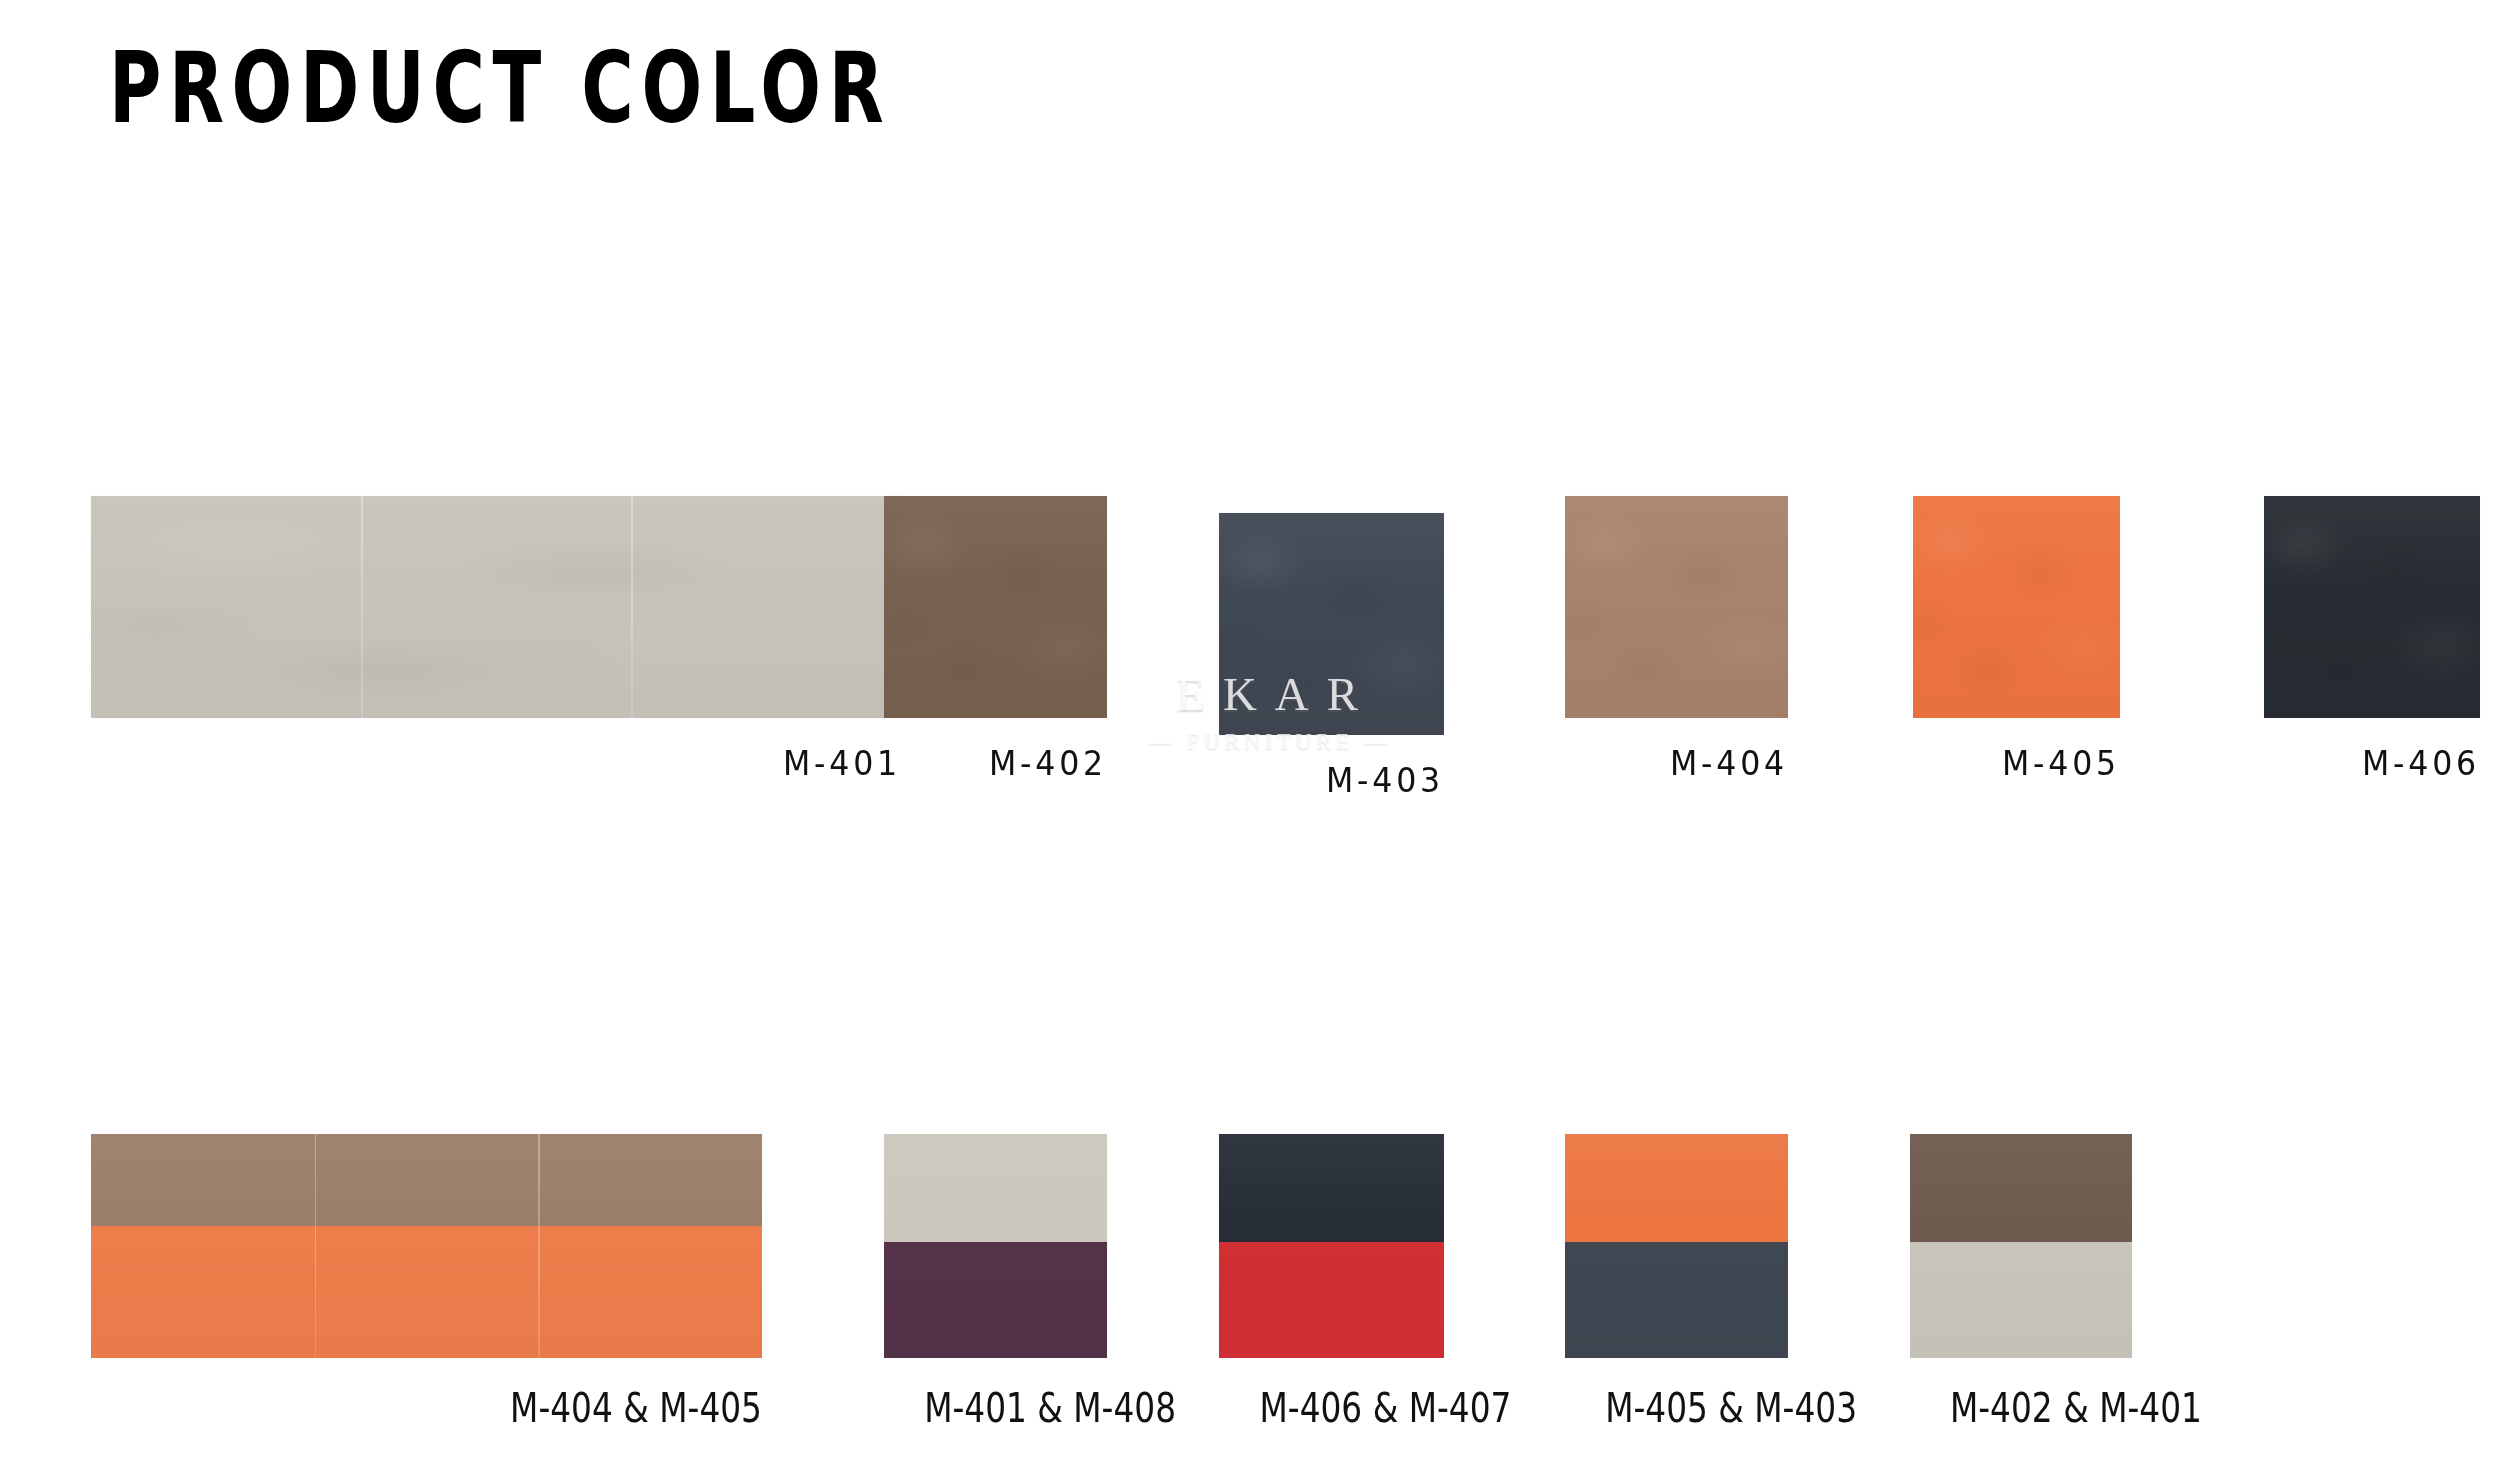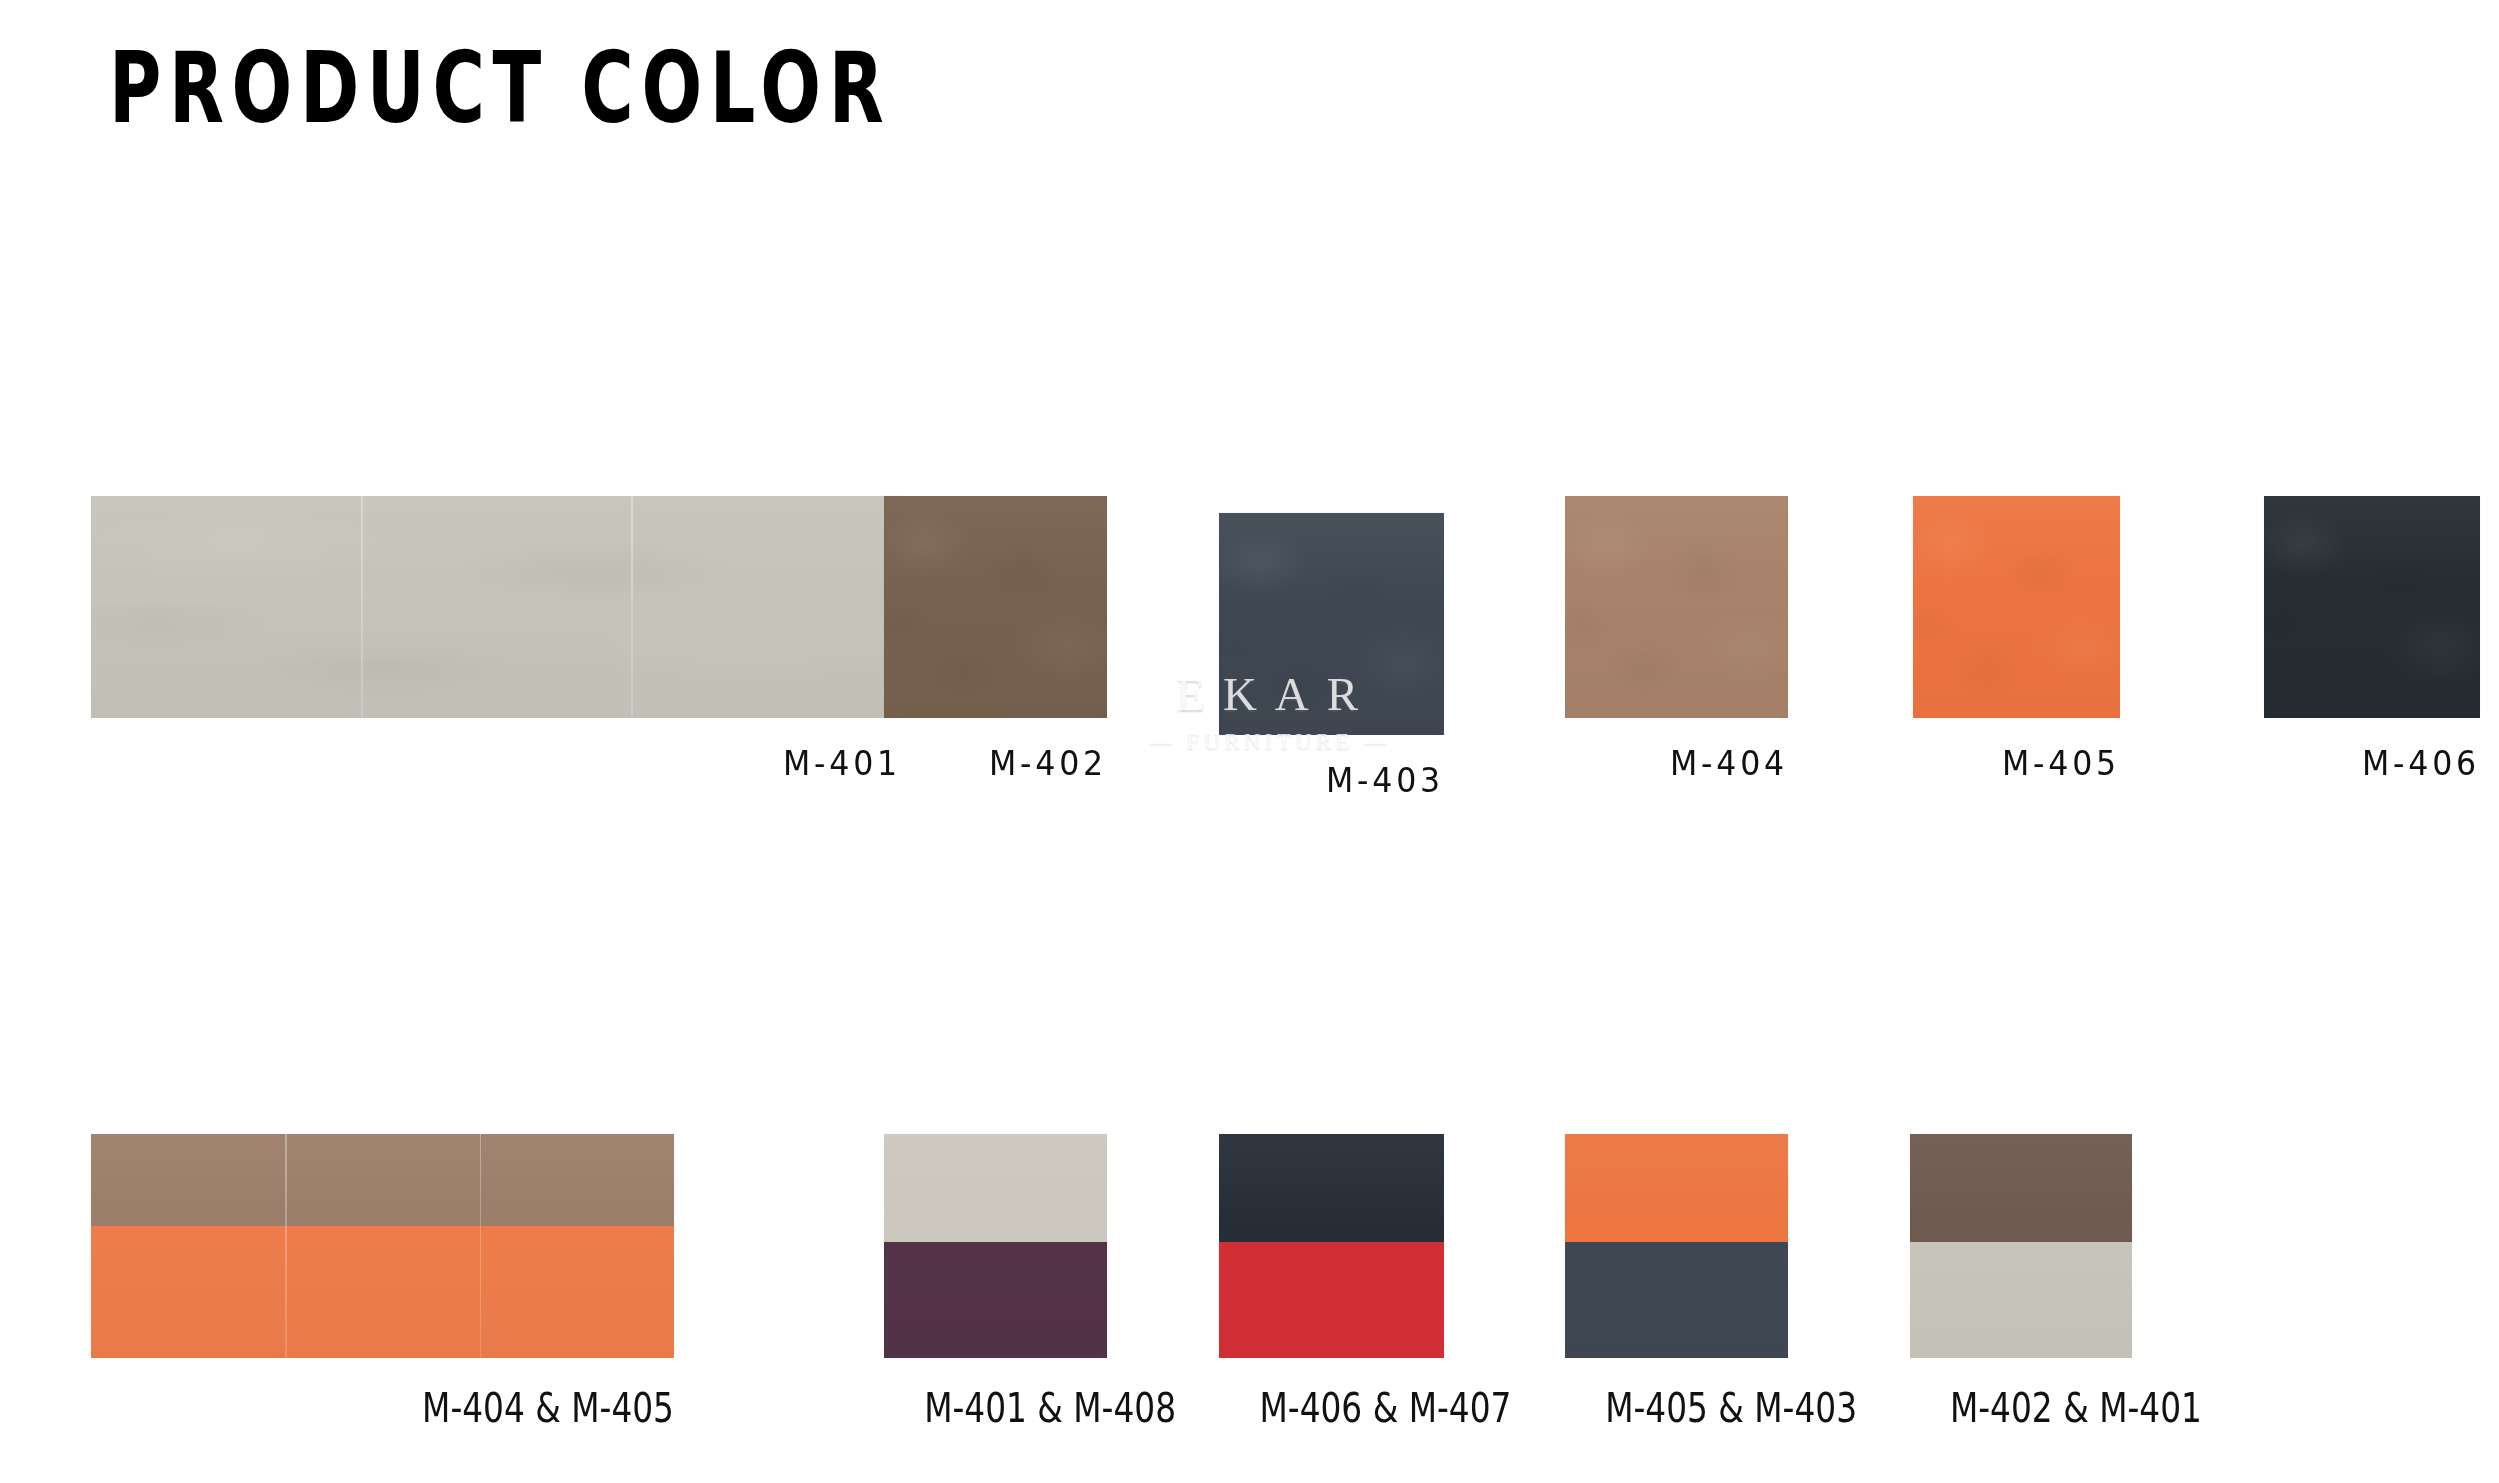--- a/index.html
+++ b/index.html
@@ -187,21 +187,21 @@
         <div class="swatch-chip" style="height: 222px; background: rgb(237, 116, 64);"></div>
         <div class="swatch-label label-single">M-405</div>
       </div>
       <div class="swatch-cell" style="left: 2255px; width: 216px; margin-left: 9px;">
         <div class="swatch-chip" style="height: 222px; background: rgb(39, 44, 50);"></div>
         <div class="swatch-label label-single">M-406</div>
       </div>
     </div>
 
   <div class="swatch-row" id="row-combo">
-      <div class="swatch-cell" style="left: 91px; width: 583px;">
+      <div class="swatch-cell" style="left: 91px; width: 671px;">
         <div class="swatch-chip" style="height: 224px;">
           <div class="band" style="height: 41%; background: rgb(155, 126, 105);"></div>
           <div class="band" style="height: 59%; background: rgb(238, 125, 75);"></div>
           <div class="seams">
             <div class="seam" style="left: 33.3333%;"></div>
             <div class="seam" style="left: 66.6667%;"></div>
           </div>
         </div>
         <div class="swatch-label label-combo">M-404 &amp; M-405</div>
       </div>

